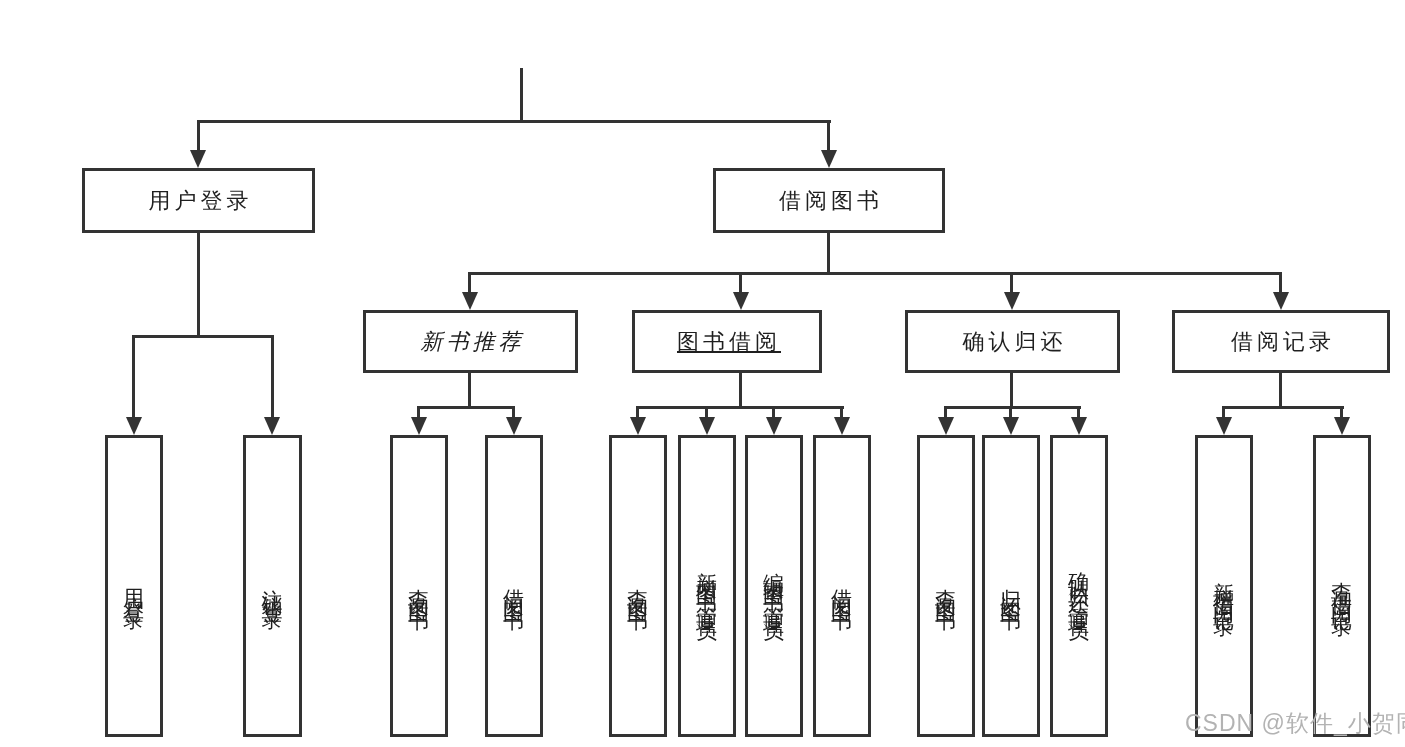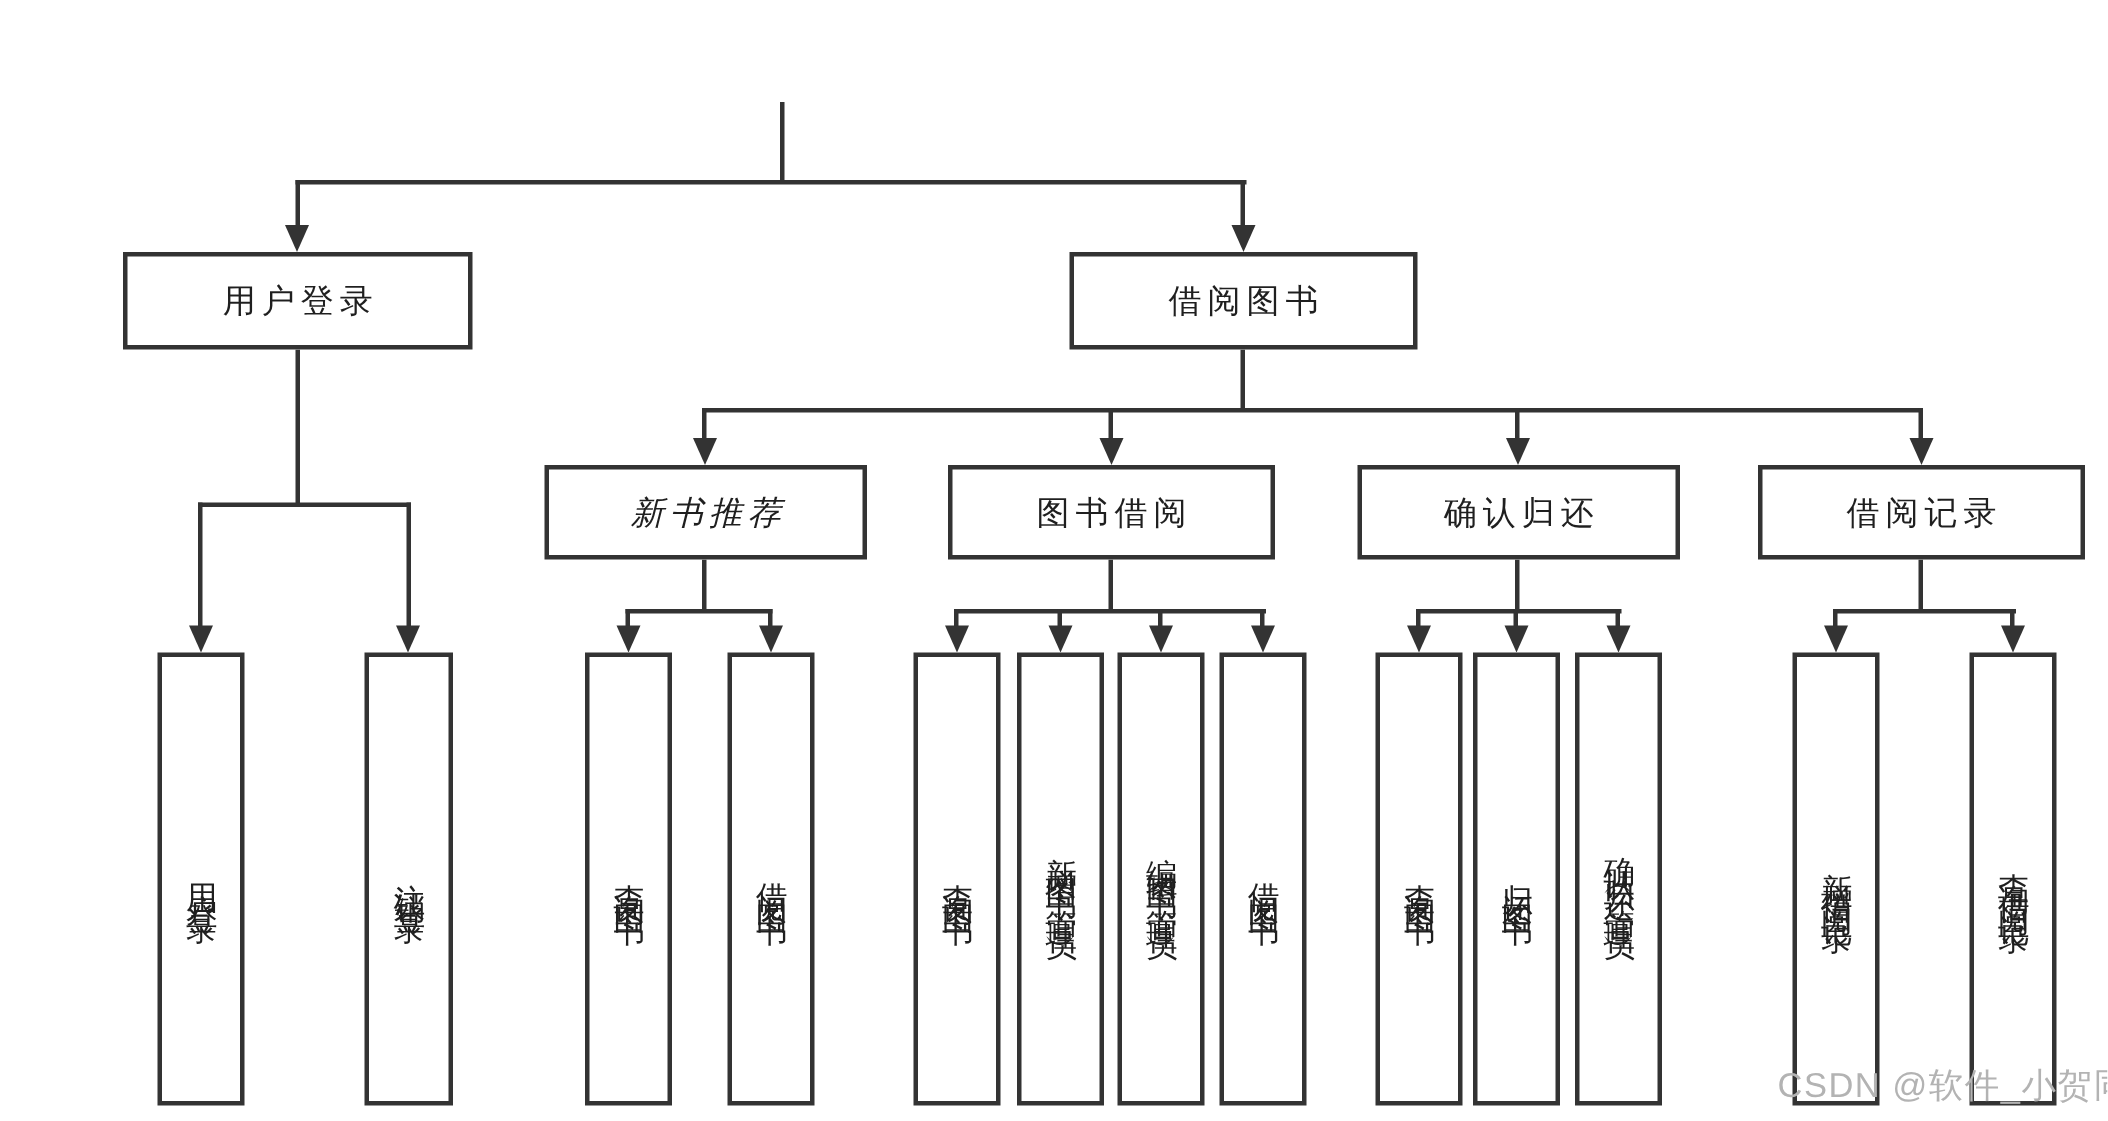--- a/index.html
+++ b/index.html
@@ -113,21 +113,21 @@
     <div class="arr" style="left:1216px;top:417px;"></div>
     <div class="vline" style="left:1340px;top:406px;height:14px;"></div>
     <div class="arr" style="left:1334px;top:417px;"></div>
   </div>
 
 
   <div class="box hnode" style="left:82px;top:168px;width:233px;height:65px;">用户登录</div>
   <div class="box hnode" style="left:713px;top:168px;width:232px;height:65px;">借阅图书</div>
 
   <div class="box hnode" style="left:363px;top:310px;width:215px;height:63px;font-style:italic;">新书推荐</div>
-  <div class="box hnode" style="left:632px;top:310px;width:218px;height:63px;">图书借阅</div>
+  <div class="box hnode" style="left:632px;top:310px;width:190px;height:63px;text-decoration:underline;">图书借阅</div>
   <div class="box hnode" style="left:905px;top:310px;width:215px;height:63px;">确认归还</div>
   <div class="box hnode" style="left:1172px;top:310px;width:218px;height:63px;">借阅记录</div>
 
   <div class="box vnode" style="left:105px;">
     <span class="vtext">用户登录</span>
   </div>
   <div class="box vnode" style="left:243px;width:59px;">
     <span class="vtext">注销登录</span>
   </div>
 

